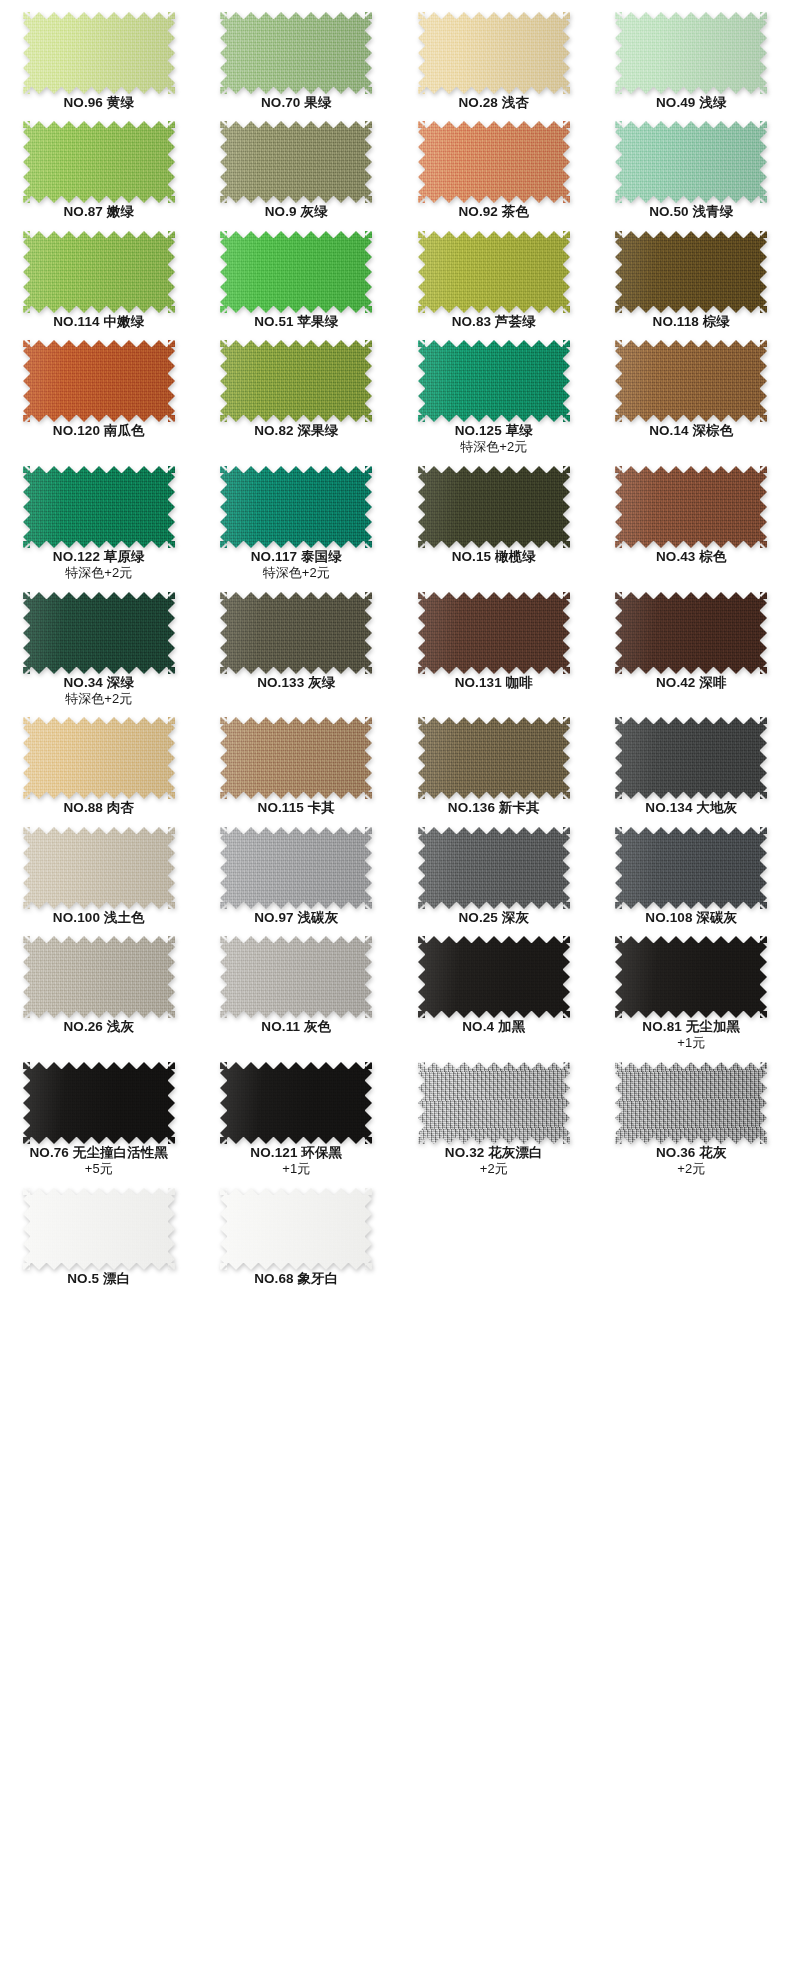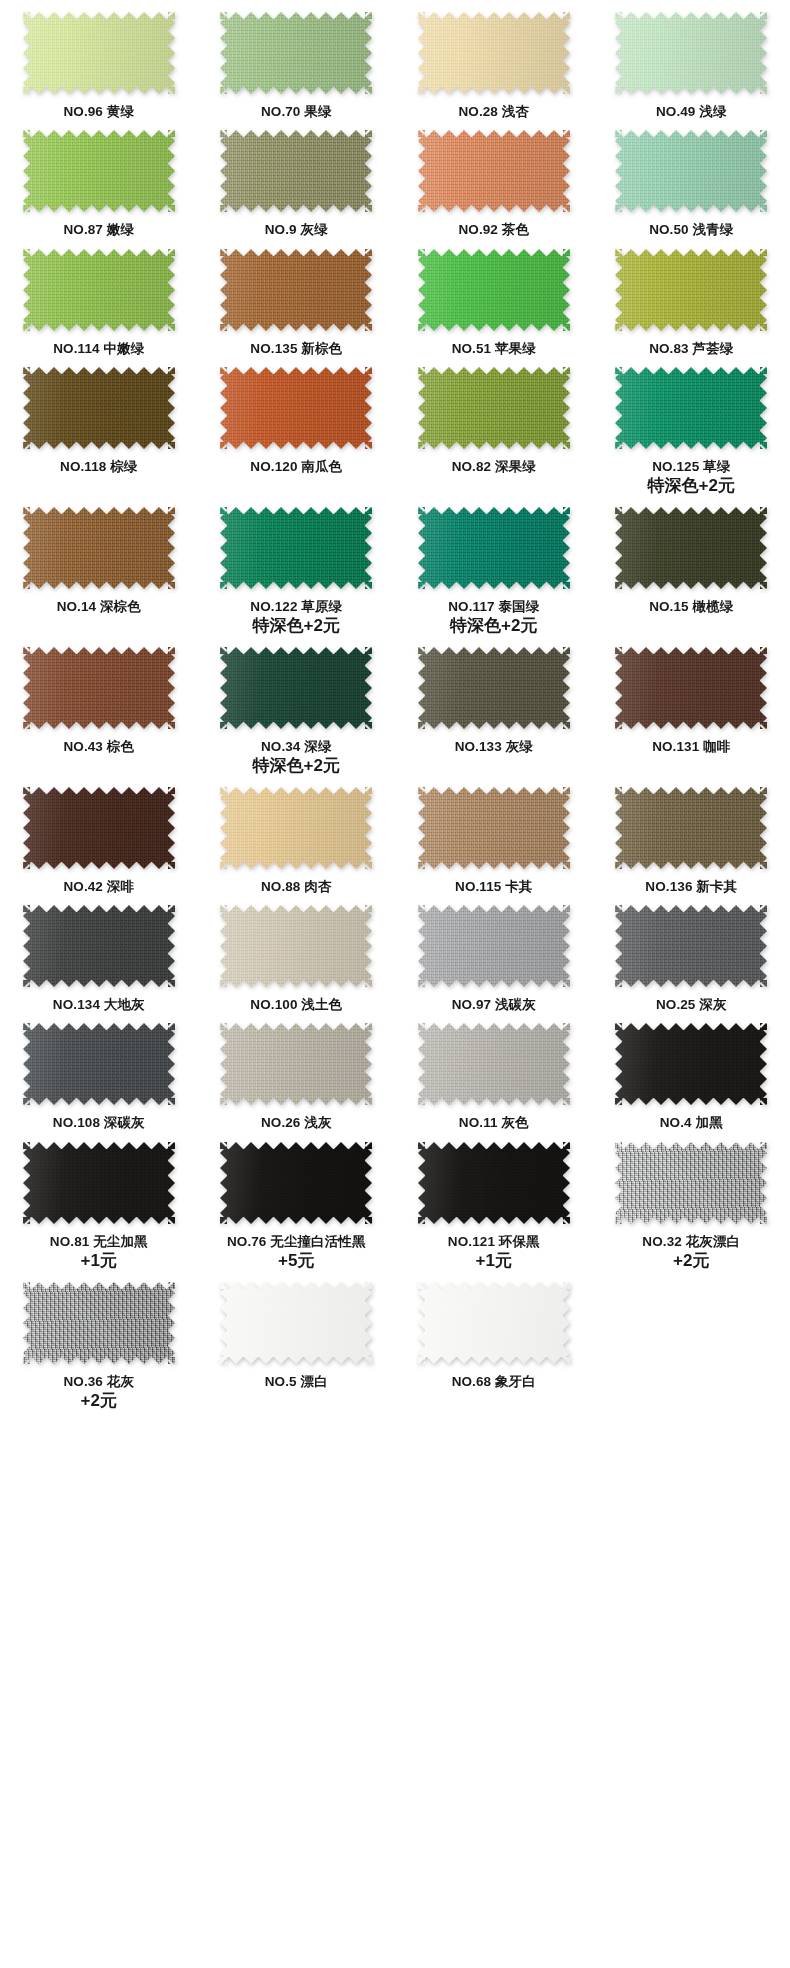--- a/index.html
+++ b/index.html
@@ -103,36 +103,35 @@
   
   .chip.pale .tex { opacity: .55; }
   .chip.pale .shade {
     background: linear-gradient(95deg, rgba(255,255,255,0.3) 0%, rgba(0,0,0,0.04) 100%);
   }
   
   .chip.dark .tex { opacity: .5; }
 
   
   .caption {
-    margin-top: 9px;
     text-align: center;
     line-height: 1.28;
     color: #1a1a1a;
   }
   .caption .name {
     display: block;
     font-size: 13.5px;
     font-weight: 600;
     letter-spacing: .1px;
     white-space: nowrap;
   }
   .caption .note {
     display: block;
-    font-size: 17px;
-    font-weight: 700;
+    font-size: 13px;
+    font-weight: 400;
     white-space: nowrap;
   }
   .caption .note:empty { display: none; }
 </style>
 </head>
 <body>
 
 <main id="swatch-grid">
     <div class="swatch-cell">
       <div class="chip-wrap">
@@ -228,31 +227,20 @@
           <div class="tex"></div>
           <div class="shade"></div>
         </div>
       </div>
       <div class="caption">
         <span class="name">NO.114 中嫩绿</span>
       </div>
     </div>
     <div class="swatch-cell">
       <div class="chip-wrap">
-        <div class="chip" style="background-color: rgb(157, 101, 55);">
-          <div class="tex"></div>
-          <div class="shade"></div>
-        </div>
-      </div>
-      <div class="caption">
-        <span class="name">NO.135 新棕色</span>
-      </div>
-    </div>
-    <div class="swatch-cell">
-      <div class="chip-wrap">
         <div class="chip" style="background-color: rgb(76, 185, 70);">
           <div class="tex"></div>
           <div class="shade"></div>
         </div>
       </div>
       <div class="caption">
         <span class="name">NO.51 苹果绿</span>
       </div>
     </div>
     <div class="swatch-cell">

